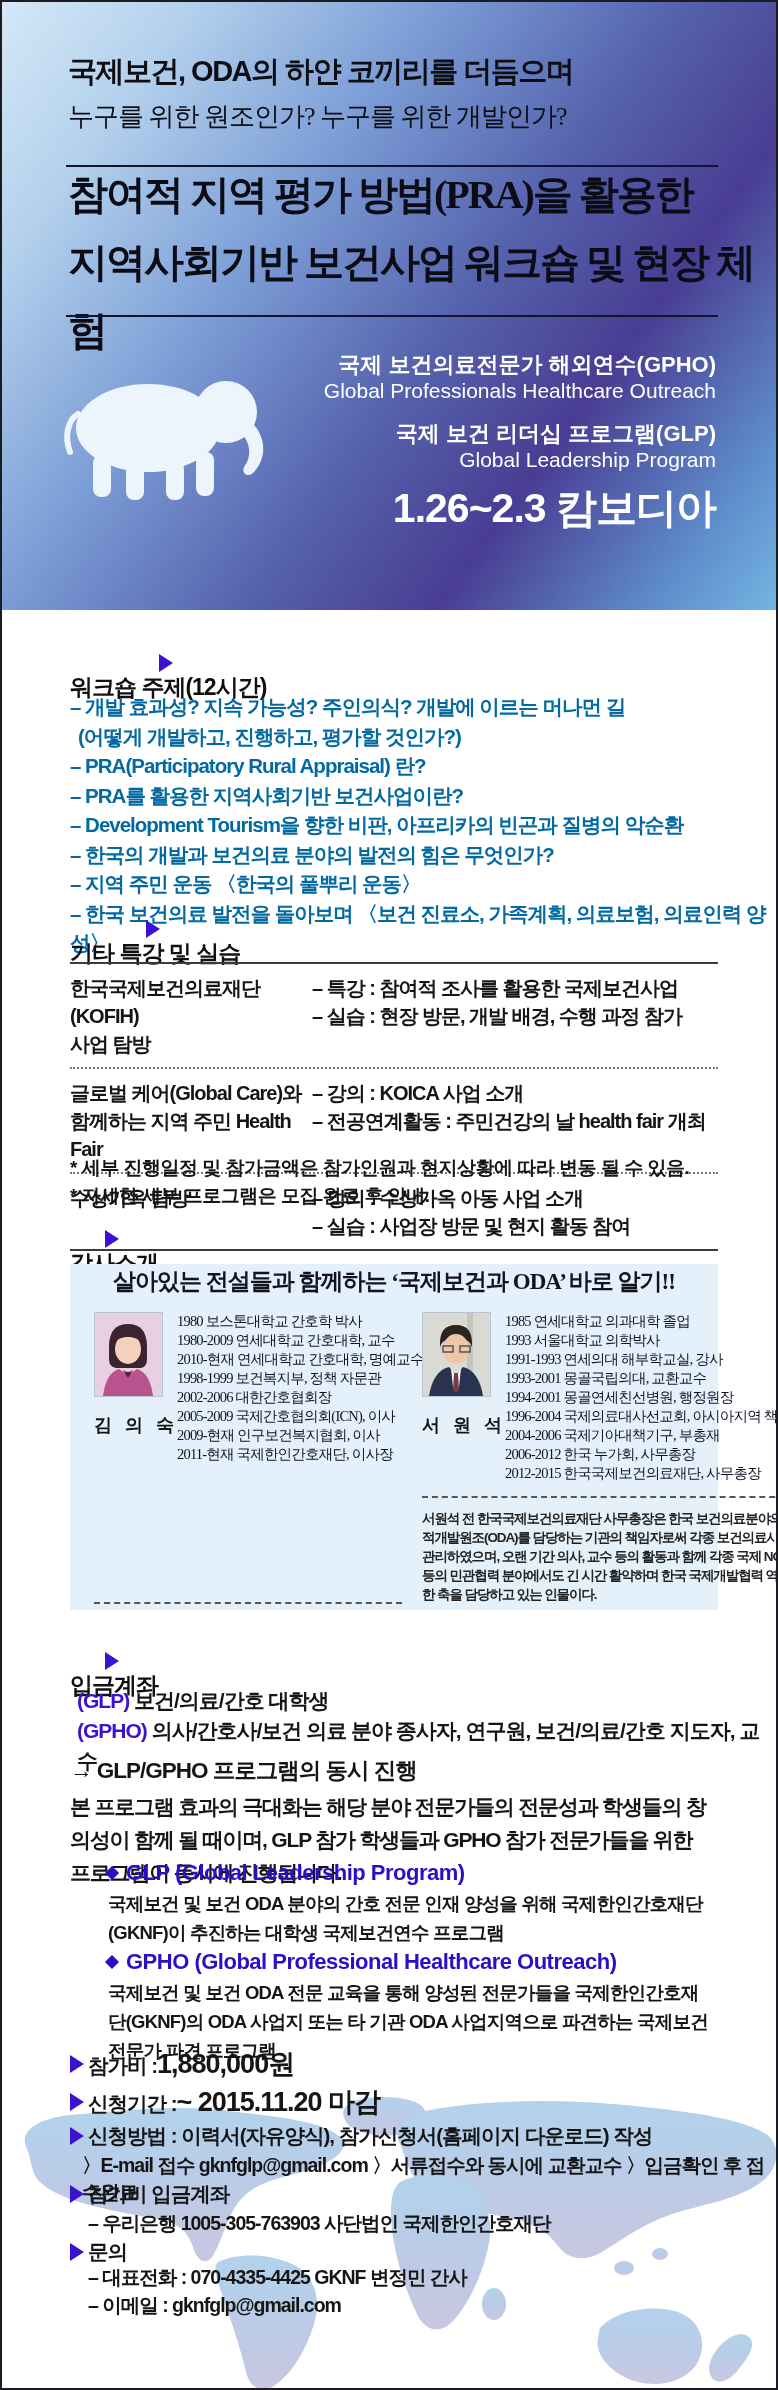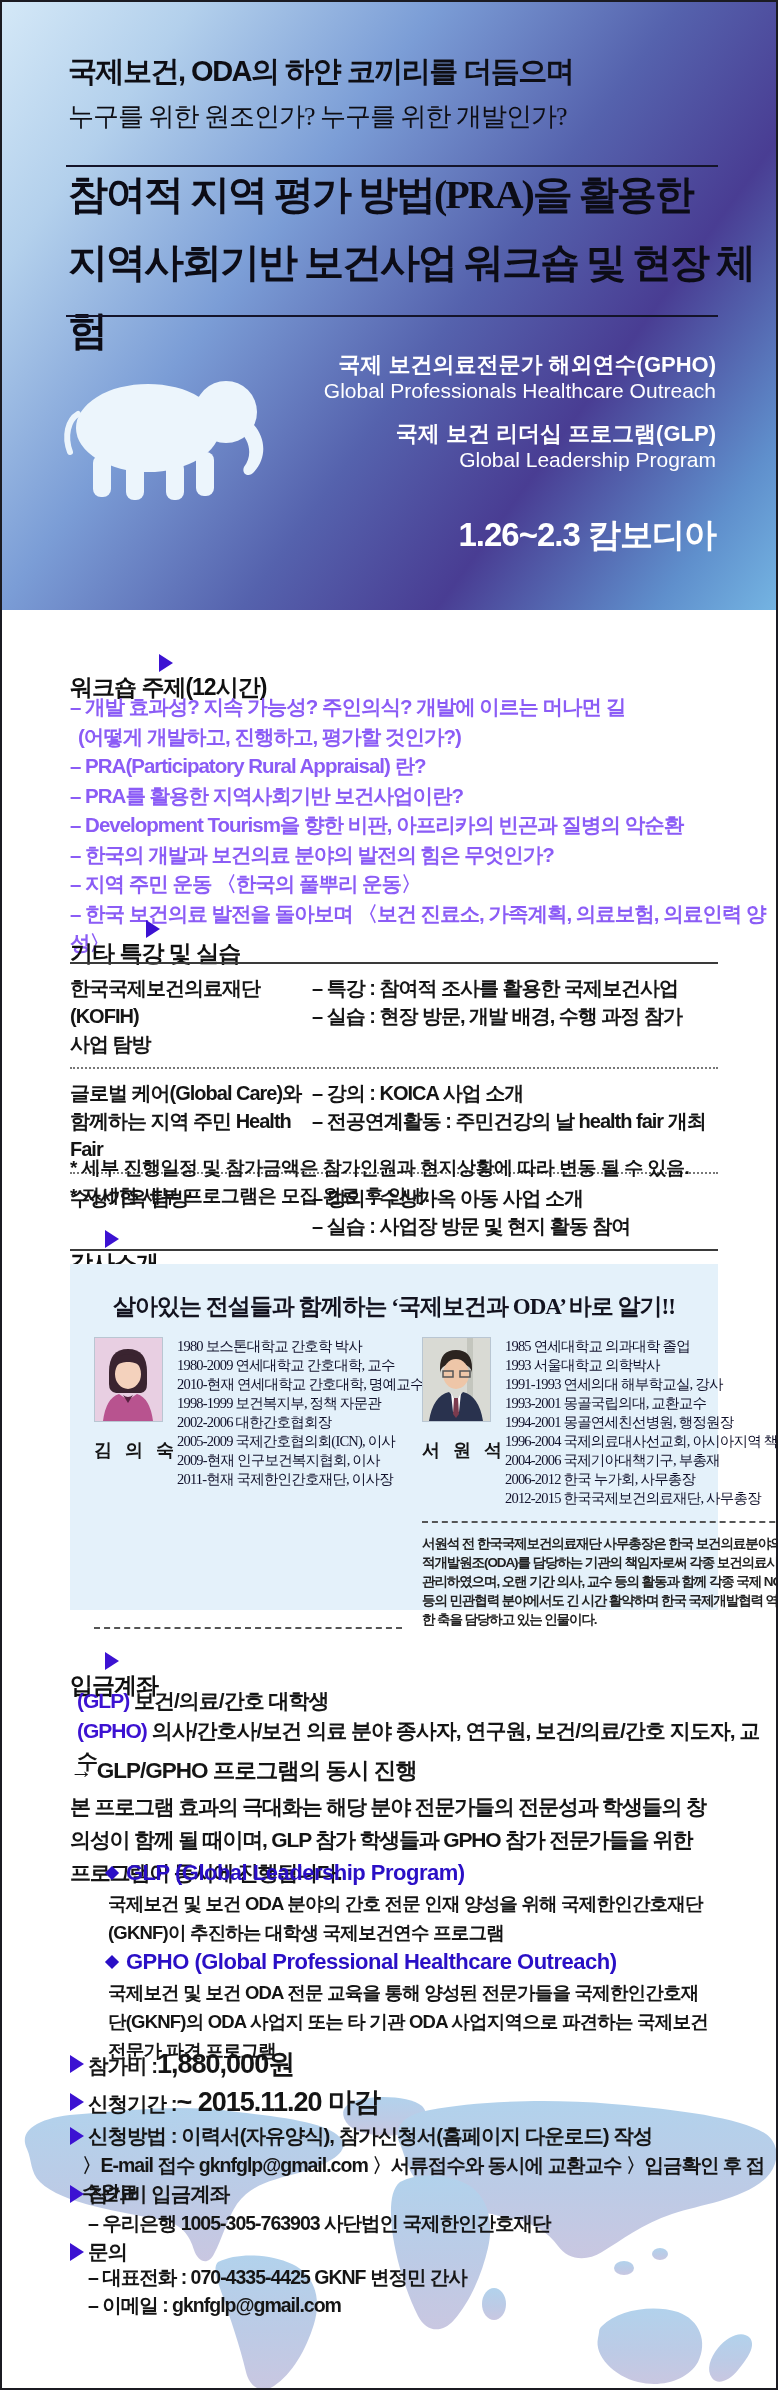--- a/index.html
+++ b/index.html
@@ -15,49 +15,49 @@
              color:#0e0e14;letter-spacing:-1.5px;}
   .h-sub{position:absolute;left:66px;top:97px;font-family:"Liberation Serif",serif;
          font-size:26px;color:#0e0e14;letter-spacing:-1px;}
   .h-rule{position:absolute;left:64px;width:652px;border-top:2px solid #14142a;}
   .h-title{position:absolute;left:66px;top:159px;font-family:"Liberation Serif",serif;
            font-size:40px;font-weight:bold;color:#0c0c16;line-height:68px;letter-spacing:-2px;}
   .h-right{position:absolute;right:60px;top:349px;text-align:right;color:#ffffff;}
   .h-pko{font-size:22px;font-weight:bold;line-height:27px;}
   .h-pen{font-size:21px;line-height:26px;}
   .h-gap{height:16px;}
-  .h-date{font-size:33px;font-weight:bold;margin-top:40px;letter-spacing:-1px;}
+  .h-date{font-size:41px;font-weight:bold;margin-top:8px;letter-spacing:-1px;}
   .elephant{position:absolute;left:46px;top:360px;}
 
   
   .s{position:absolute;left:68px;z-index:2;}
   .heading{display:flex;align-items:center;font-size:23px;font-weight:bold;color:#101010;
            letter-spacing:-1px;flex-direction:column;}
   .tri{width:0;height:0;border-top:9px solid transparent;border-bottom:9px solid transparent;
        border-left:14px solid #3c12d2;margin-right:4px;flex:0 0 auto;}
   .diamond{display:inline-block;width:10px;height:10px;background:#2a0fc6;
            transform:rotate(45deg);margin-right:9px;flex:0 0 auto;}
 
   
-  .topic{font-size:20.5px;font-weight:bold;line-height:29.5px;letter-spacing:-1px;color:#8b5cf6;}
+  .topic{font-size:20.5px;font-weight:bold;line-height:29.5px;letter-spacing:-1px;color:#0369a1;}
   .topic.indent{padding-left:8px;}
 
   
   .xtable{width:648px;border-top:2px solid #3a3a3a;}
   .xrow{display:flex;padding:10px 0 9px 0;border-bottom:2px dotted #777;}
   .xrow.last{border-bottom:2px solid #3a3a3a;}
   .xlabel{width:242px;font-size:20px;font-weight:bold;line-height:28px;
           letter-spacing:-1px;white-space:pre-line;}
   .xitems{flex:1;}
   .xitem{font-size:20px;font-weight:bold;line-height:28px;letter-spacing:-1px;}
   .note{font-size:19px;font-weight:bold;line-height:28px;letter-spacing:-0.5px;}
 
   
   .ibox{position:absolute;left:68px;top:1262px;width:648px;height:346px;z-index:2;
-        background:#e4f1fa;box-sizing:border-box;padding:27px 24px 0 24px;}
+        background:#e4f1fa;box-sizing:border-box;padding:2px 24px 0 24px;}
   .ibox-title{text-align:center;font-family:"Liberation Serif",serif;font-size:23px;
               font-weight:bold;color:#13131f;letter-spacing:-1px;}
   .icols{display:flex;margin-top:15px;}
   .icol{display:flex;flex-direction:column;}
   .icol.left{width:308px;margin-right:20px;}
   .icol.right{flex:1;}
   .prof-row{display:flex;}
   .photo{width:67px;height:83px;flex:0 0 auto;border:1px solid #b9c6d2;box-sizing:content-box;}
   .pname{font-weight:bold;font-size:18px;letter-spacing:4px;margin-top:12px;
          text-align:center;width:69px;white-space:nowrap;}

